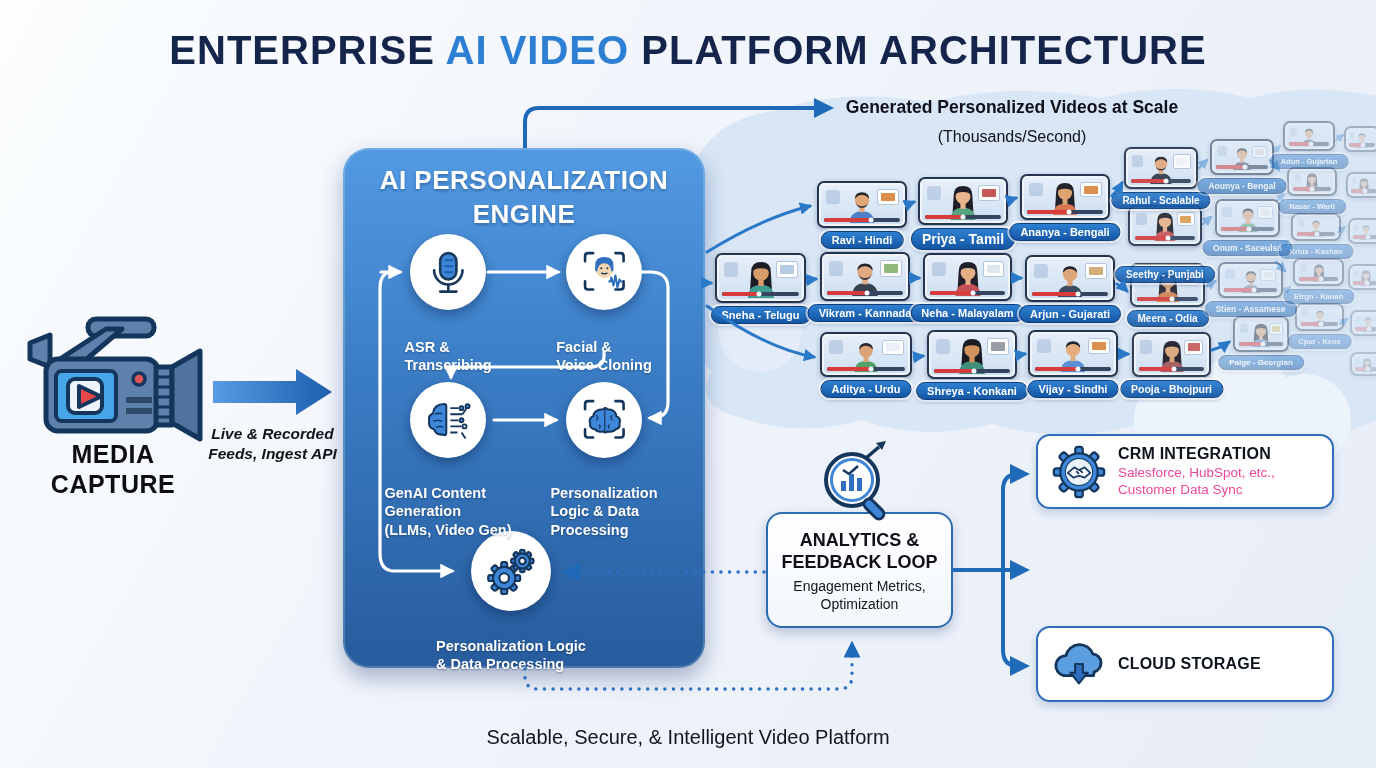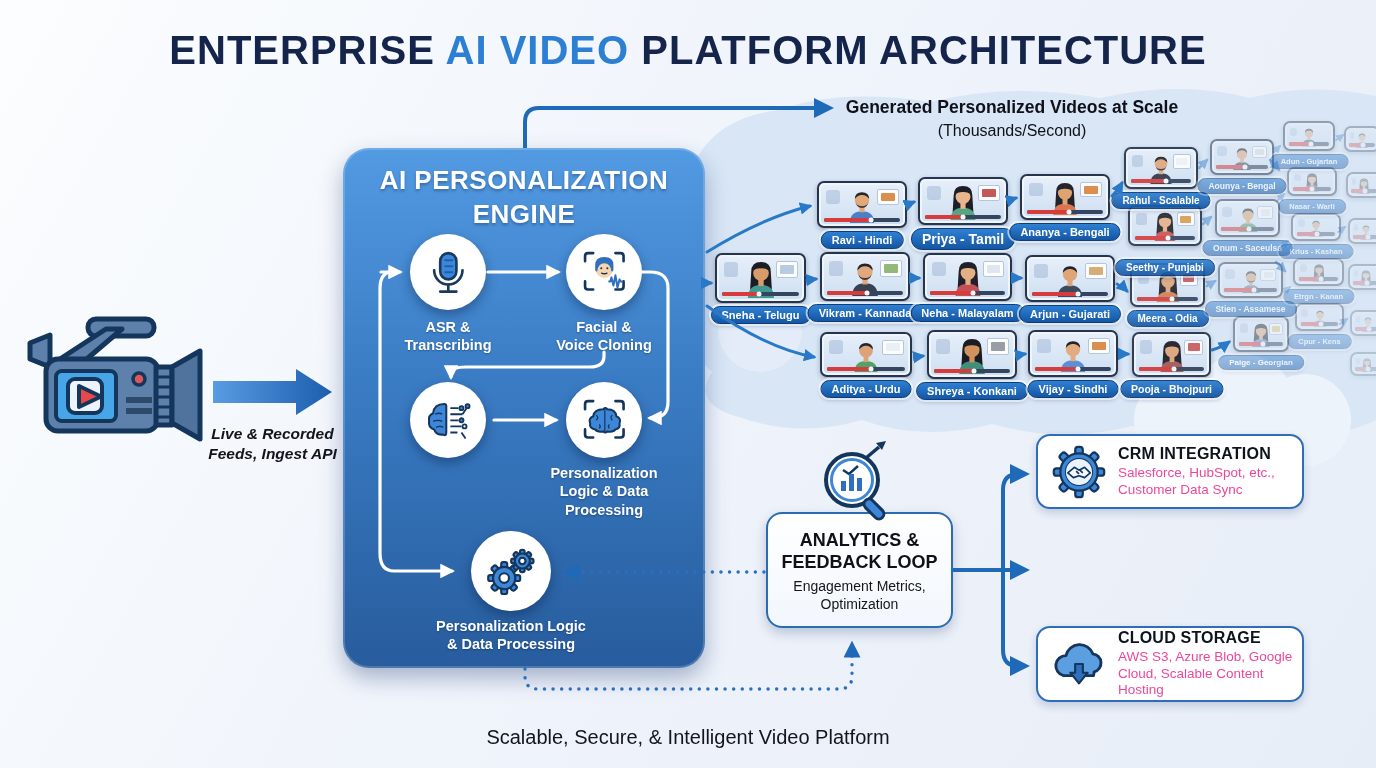--- a/index.html
+++ b/index.html
@@ -19,26 +19,26 @@
   
   .engine-box{left:343px;top:148px;width:362px;height:520px;border-radius:26px;
               background:linear-gradient(180deg,#529ae2 0%,#3a7cc4 45%,#275c9d 100%);
               box-shadow:0 10px 22px rgba(25,55,115,.35), inset 0 0 0 2px rgba(255,255,255,.18);}
   .engine-title{left:354px;top:164px;width:340px;text-align:center;color:#fff;font-size:26px;
                 font-weight:bold;letter-spacing:.5px;line-height:1.3;white-space:pre-line;
                 text-shadow:0 2px 3px rgba(10,30,70,.35);}
   .enode{border-radius:50%;background:#fff;box-shadow:0 5px 12px rgba(8,28,68,.4);
          display:flex;align-items:center;justify-content:center;}
   .enode svg{width:64%;height:64%;}
-  .enlabel{color:#fff;font-size:14.5px;font-weight:bold;text-align:center;white-space:pre-line;
-           line-height:1.26;transform:translateX(-50%);text-shadow:0 1px 2px rgba(5,25,60,.4);}
+  .enlabel{color:#fff;font-size:14.5px;font-weight:bold;white-space:pre-line;
+           line-height:1.26;transform:translateX(-50%);text-shadow:0 1px 2px rgba(5,25,60,.4);margin-top:20px;}
   
   .gen-head{left:838px;top:97px;width:348px;text-align:center;color:#101018;}
   .gen-head .h1{font-size:17.5px;font-weight:bold;}
-  .gen-head .h2{font-size:16px;margin-top:4px;}
+  .gen-head .h2{font-size:16px;margin-top:10px;}
   
   .vcard{position:absolute;border:2px solid #26354f;border-radius:7px;background:#f0f5fb;
          box-shadow:0 2px 5px rgba(20,40,80,.3);padding:2px;box-sizing:border-box;z-index:2;}
   .vscreen{position:relative;width:100%;height:100%;border-radius:4px;overflow:hidden;
            background:linear-gradient(180deg,#e6eef9,#cfe0f2);}
   .avatar{position:absolute;left:50%;top:10%;transform:translateX(-50%);height:88%;}
   .vwm{position:absolute;left:6%;top:12%;width:17%;height:36%;background:rgba(140,168,206,.4);border-radius:3px;}
   .vinset{position:absolute;right:5%;top:10%;width:24%;height:36%;background:#fdfdfe;
           border:1px solid #b4c6dc;border-radius:2px;display:flex;align-items:center;justify-content:center;}
   .vinset span{width:68%;height:58%;border-radius:1px;opacity:.9;}
@@ -51,21 +51,21 @@
           border:1px solid #0d3d7a;box-shadow:0 0 0 2px rgba(255,255,255,.6),0 2px 4px rgba(20,50,100,.3);
           z-index:4;}
   
   .ana-box{left:766px;top:512px;width:187px;height:116px;border-radius:16px;background:linear-gradient(180deg,#ffffff,#f2f7fd);
            border:2.5px solid #2b6cb0;box-shadow:0 5px 12px rgba(25,55,115,.25);z-index:2;box-sizing:border-box;}
   .ana-title{left:766px;top:530px;width:187px;text-align:center;font-size:18px;font-weight:bold;
              color:#101018;line-height:1.22;white-space:pre-line;z-index:3;}
   .ana-sub{left:766px;top:578px;width:187px;text-align:center;font-size:14px;color:#15151e;
            line-height:1.25;white-space:pre-line;z-index:3;}
   
-  .ibox{left:1036px;width:268px;border-radius:14px;background:#fff;border:2px solid #2f6db8;
+  .ibox{left:1036px;width:298px;border-radius:14px;background:#fff;border:2px solid #2f6db8;
         box-shadow:0 4px 8px rgba(30,60,120,.2);display:flex;align-items:center;z-index:2;box-sizing:border-box;}
   .ibox .icon{flex:0 0 56px;margin-left:13px;height:56px;}
   .ibox .itext{margin-left:11px;margin-right:6px;}
   .ibox .ititle{font-size:16px;font-weight:bold;color:#0e141d;letter-spacing:.2px;}
   .ibox .idesc{font-size:13.5px;color:#ec4899;line-height:1.24;white-space:pre-line;margin-top:2px;}
   
   .footer-caption{left:0;top:726px;width:1376px;text-align:center;font-size:20px;color:#14141c;}
   svg.overlay{position:absolute;left:0;top:0;pointer-events:none;}
 </style>
 </head>
@@ -98,20 +98,22 @@
       <rect x="42" y="62" width="34" height="34" rx="7" fill="#edf3fa" stroke-width="4"></rect>
       <polygon points="53,69 75,79.5 53,90" fill="#e84848" stroke-width="4"></polygon>
       <circle cx="113" cy="62" r="6" fill="#e05555" stroke-width="3.5"></circle>
       <rect x="100" y="80" width="26" height="6" fill="#2e4a6b" stroke="none"></rect>
       <rect x="100" y="91" width="26" height="6" fill="#2e4a6b" stroke="none"></rect>
       <rect x="130" y="50" width="16" height="58" fill="#5d81ab"></rect>
       <path d="M130,60 h16 M130,70 h16 M130,80 h16 M130,90 h16 M130,100 h16" stroke-width="3"></path>
       <polygon points="146,50 174,34 174,122 146,106" fill="#4f739c"></polygon>
     </g>
   </svg>
+  <div class="abs mc-label">MEDIA
+CAPTURE</div>
   <div class="abs feed-caption">Live &amp; Recorded
 Feeds, Ingest API</div>
 
   <div class="abs engine-box"></div>
   <div class="abs engine-title">AI PERSONALIZATION
 ENGINE</div>
 
   <div class="abs enode" style="left:410px;top:234px;width:76px;height:76px">
     <svg viewBox="-24 -24 48 48">
       <g stroke="#173a5e" stroke-width="2.6" fill="#3d86d8" stroke-linecap="round">
@@ -184,20 +186,23 @@
             <circle r="3" fill="#fff"></circle>
         </g>
       </g>
     </svg>
   </div>
 
   <div class="abs enlabel" style="left:448px;top:318px">ASR &amp;
 Transcribing</div>
   <div class="abs enlabel" style="left:604px;top:318px">Facial &amp;
 Voice Cloning</div>
+  <div class="abs enlabel" style="left:448px;top:464px">GenAI Content
+Generation
+(LLMs, Video Gen)</div>
   <div class="abs enlabel" style="left:604px;top:464px">Personalization
 Logic &amp; Data
 Processing</div>
   <div class="abs enlabel" style="left:511px;top:617px">Personalization Logic
 &amp; Data Processing</div>
 
   <div class="abs gen-head">
     <div class="h1">Generated Personalized Videos at Scale</div>
     <div class="h2">(Thousands/Second)</div>
   </div>
@@ -243,22 +248,20 @@
   </div>
 
 
   <div class="abs ibox" style="top:626px;height:76px">
     <svg class="icon" viewBox="0 0 58 56">
       <path d="M13,40 a10.5,10.5 0 0 1 2.5,-20.7 a14.5,14.5 0 0 1 27.8,-1.8 a9.5,9.5 0 0 1 1.5,18.6 L44,40 Z" fill="#5b9fe0" stroke="#14365c" stroke-width="3" stroke-linejoin="round"></path>
       <path d="M25,28 h8 v9 h5 l-9,11 -9,-11 h5 z" fill="#2f6fbe" stroke="#14365c" stroke-width="2.2" stroke-linejoin="round"></path>
     </svg>
     <div class="itext">
       <div class="ititle">CLOUD STORAGE</div>
-      <div class="idesc">AWS S3, Azure Blob, Google
-Cloud, Scalable Content Hosting</div>
     </div>
   </div>
 
   <div class="abs footer-caption">Scalable, Secure, &amp; Intelligent Video Platform</div>
 
   <div id="thumbs">
       <div class="vcard" style="left: 817px; top: 181px; width: 90px; height: 47px; opacity: 1;">
         <div class="vscreen">
       <div class="vwm"></div>
       <svg class="avatar" viewBox="0 0 40 34">
@@ -507,21 +510,21 @@
           </svg>
       <div class="vinset">
             <span style="background:#d8933c"></span>
           </div>
       <div class="vbar">
             <i style="width:55%"></i>
             <b style="left:55%"></b>
           </div>
     </div>
       </div>
-      <div class="vlabel" style="left: 1165px; top: 259px; font-size: 10px; opacity: 0.9;">Seethy - Punjabi</div>
+      <div class="vlabel" style="left: 1165px; top: 266px; font-size: 10px; opacity: 0.9;">Seethy - Punjabi</div>
       <div class="vcard" style="left: 1130px; top: 263px; width: 75px; height: 44px; opacity: 0.9;">
         <div class="vscreen">
       <div class="vwm"></div>
       <svg class="avatar" viewBox="0 0 40 34">
             <path d="M11,10 Q11,1 20,1 Q29,1 29,10 L30,26 Q25,30 20,29 Q15,30 10,26 Z" fill="#20202a"></path>
             <path d="M8,34 Q8,22 20,22 Q32,22 32,34 Z" fill="#d08050"></path>
             <rect x="17.5" y="15" width="5" height="8" fill="#dca67c"></rect>
             <circle cx="20" cy="11" r="7.2" fill="#dca67c"></circle>
             <path d="M12.5,9 Q14,3.5 20,3.5 Q26,3.5 27.5,9 Q24,6.5 20,6.8 Q16,6.5 12.5,9 Z" fill="#20202a"></path>
           </svg>

